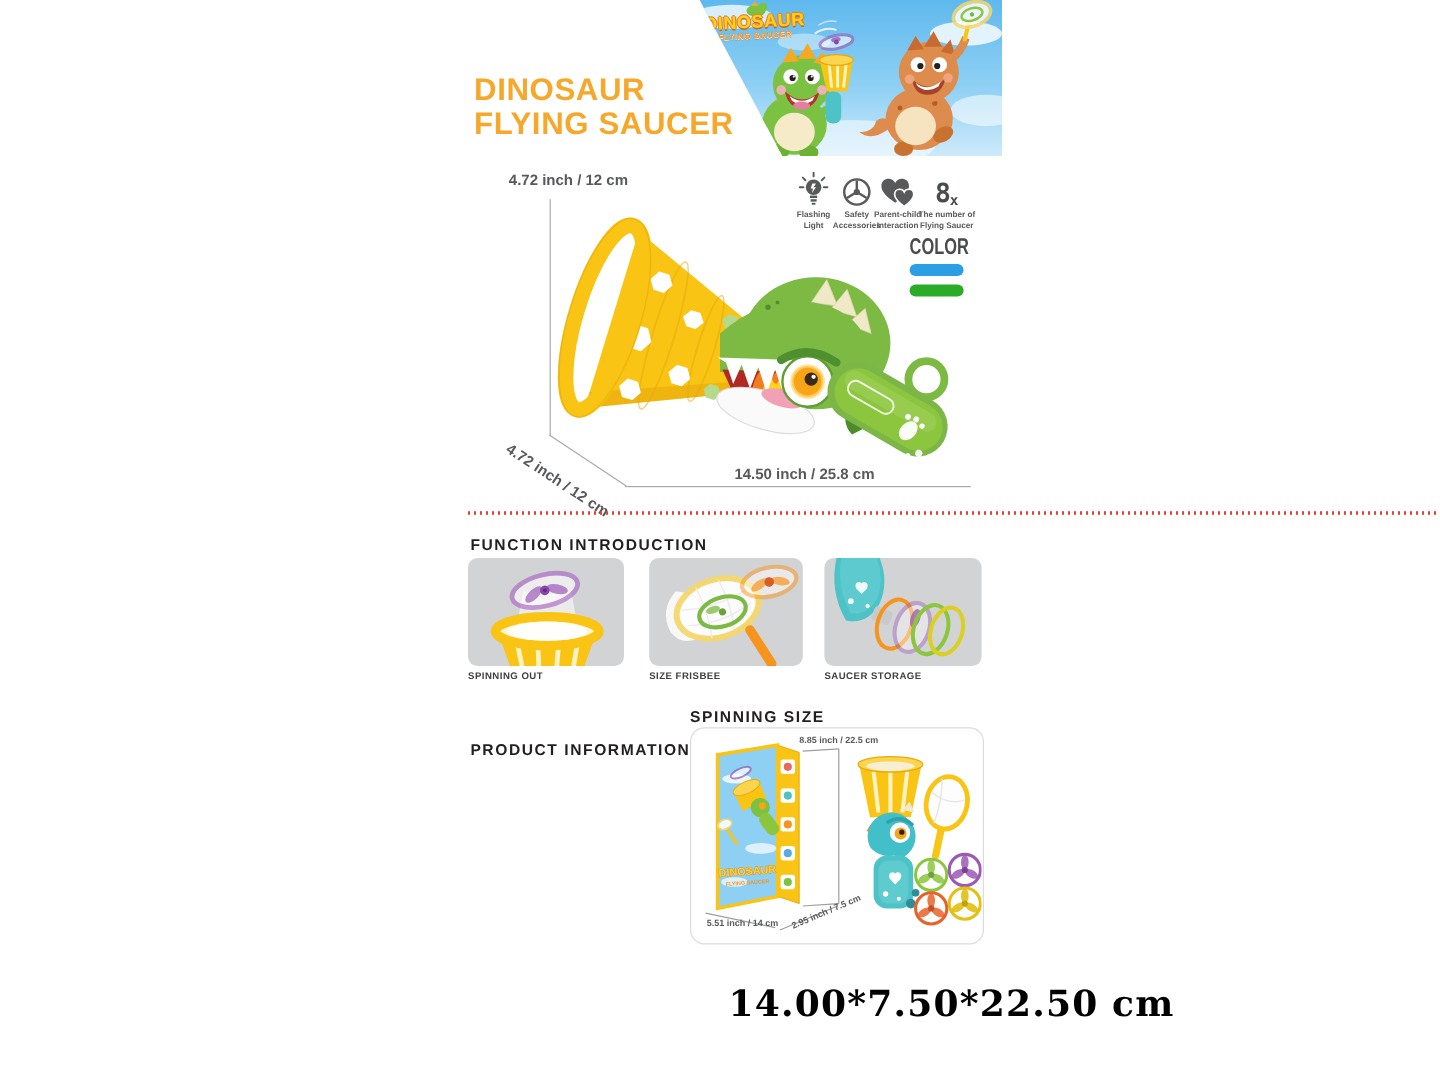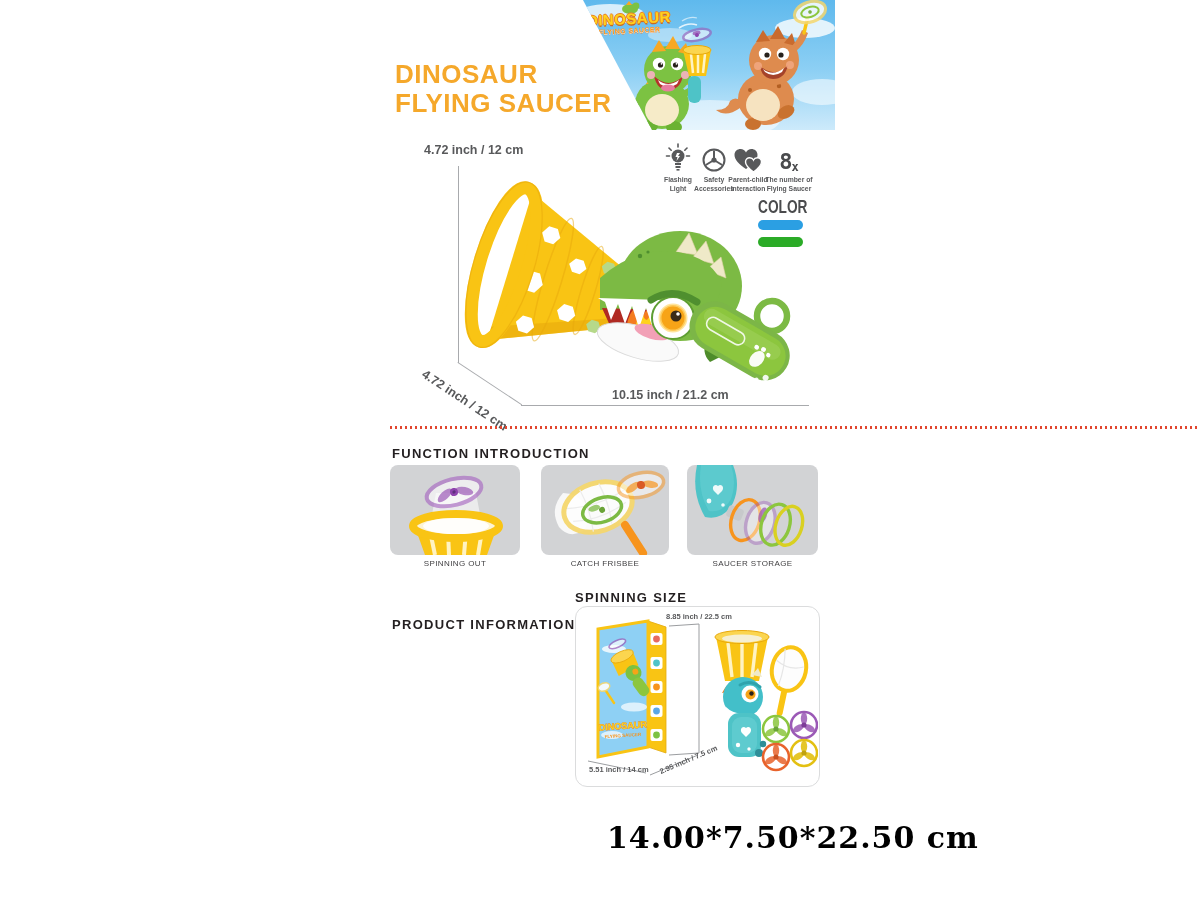--- a/index.html
+++ b/index.html
@@ -56,22 +56,22 @@
   .red-divider {
     left:390px; top:426px; width:807px; height:3px;
     background:repeating-linear-gradient(90deg,#E2462F 0 2px,transparent 2px 5px);
   }
 
   
   .sec-heading { font-size:13px; font-weight:bold; color:#231F20; letter-spacing:1.3px; white-space:nowrap; }
 
   
   .fn-card { top:465px; height:90px; background:#D2D3D5; border-radius:8px; overflow:hidden; }
-  .fn-label { top:559px; font-size:8px; font-weight:normal; color:#3F3E40;
-              letter-spacing:.4px; text-align:center; }
+  .fn-label { top:559px; font-size:8px; font-weight:bold; color:#3F3E40;
+              letter-spacing:.4px; text-align:left; }
 
   
   .pkg-card { left:575px; top:606px; width:245px; height:181px;
               border:1.5px solid #DBDCDD; border-radius:12px; background:#fff; }
 
   
   .footer-text { font-family:"DejaVu Serif", serif; font-weight:bold;
                  font-size:30px; color:#000; letter-spacing:1px; white-space:nowrap; }
 </style>
 </head>
@@ -304,21 +304,21 @@
       <circle cx="331" cy="136.5" r="2.4" fill="#fff"></circle>
       <circle cx="338" cy="139" r="2.2" fill="#fff"></circle>
       <circle cx="347" cy="160" r="3" fill="#fff" opacity=".9"></circle>
       <circle cx="340" cy="166" r="2" fill="#fff" opacity=".9"></circle>
     </g>
   </svg>
 
   <div class="abs dline"></div>
   <div class="abs hline"></div>
   <div class="abs dim-label depth-label">4.72 inch / 12 cm</div>
-  <div class="abs dim-label" style="left:612px;top:388px">10.15 inch / 21.2 cm</div>
+  <div class="abs dim-label" style="left:612px;top:388px">14.50 inch / 25.8 cm</div>
 
   <div class="abs red-divider"></div>
 
   <div class="abs sec-heading" style="left:392px;top:446px">FUNCTION INTRODUCTION</div>
 
   <div class="abs fn-card" style="left:390px;width:130px">
     <svg width="130" height="90" viewBox="0 0 130 90">
       <polygon points="40,60 92,60 86,28 46,28" fill="#fff" opacity=".55"></polygon>
       <polygon points="25,62 107,62 97,90 35,90" fill="#F9C414"></polygon>
       <line x1="40" y1="66" x2="45" y2="90" stroke="#FFF3C2" stroke-width="4"></line>
@@ -369,21 +369,21 @@
         <ellipse cx="58" cy="62" rx="14" ry="21" fill="none" stroke="#F7941D" stroke-width="3.4"></ellipse>
         <ellipse cx="73" cy="60" rx="14" ry="21" fill="#fff" opacity=".4" stroke="#9B59B6" stroke-width="3.4"></ellipse>
         <ellipse cx="73" cy="52" rx="4" ry="8" fill="#9B59B6" opacity=".75"></ellipse>
         <ellipse cx="88" cy="57" rx="14" ry="21" fill="none" stroke="#8CC63E" stroke-width="3.4"></ellipse>
         <ellipse cx="101" cy="54" rx="13" ry="20" fill="none" stroke="#D9D021" stroke-width="3.4"></ellipse>
       </g>
     </svg>
   </div>
 
   <div class="abs fn-label" style="left:390px;width:130px">SPINNING OUT</div>
-  <div class="abs fn-label" style="left:541px;width:128px">CATCH FRISBEE</div>
+  <div class="abs fn-label" style="left:541px;width:128px">SIZE FRISBEE</div>
   <div class="abs fn-label" style="left:687px;width:131px">SAUCER STORAGE</div>
 
   <div class="abs sec-heading" style="left:392px;top:617px">PRODUCT INFORMATION</div>
   <div class="abs sec-heading" style="left:575px;top:590px">SPINNING SIZE</div>
 
   <div class="abs pkg-card">
     <svg width="242" height="178" viewBox="0 0 242 178">
 
       <polygon points="22,22 72,14 90,20 41,28" fill="#FBD54F"></polygon>
       <polygon points="72,14 90,20 90,146 72,140" fill="#F9C414" stroke="#E3AB10" stroke-width=".8"></polygon>

